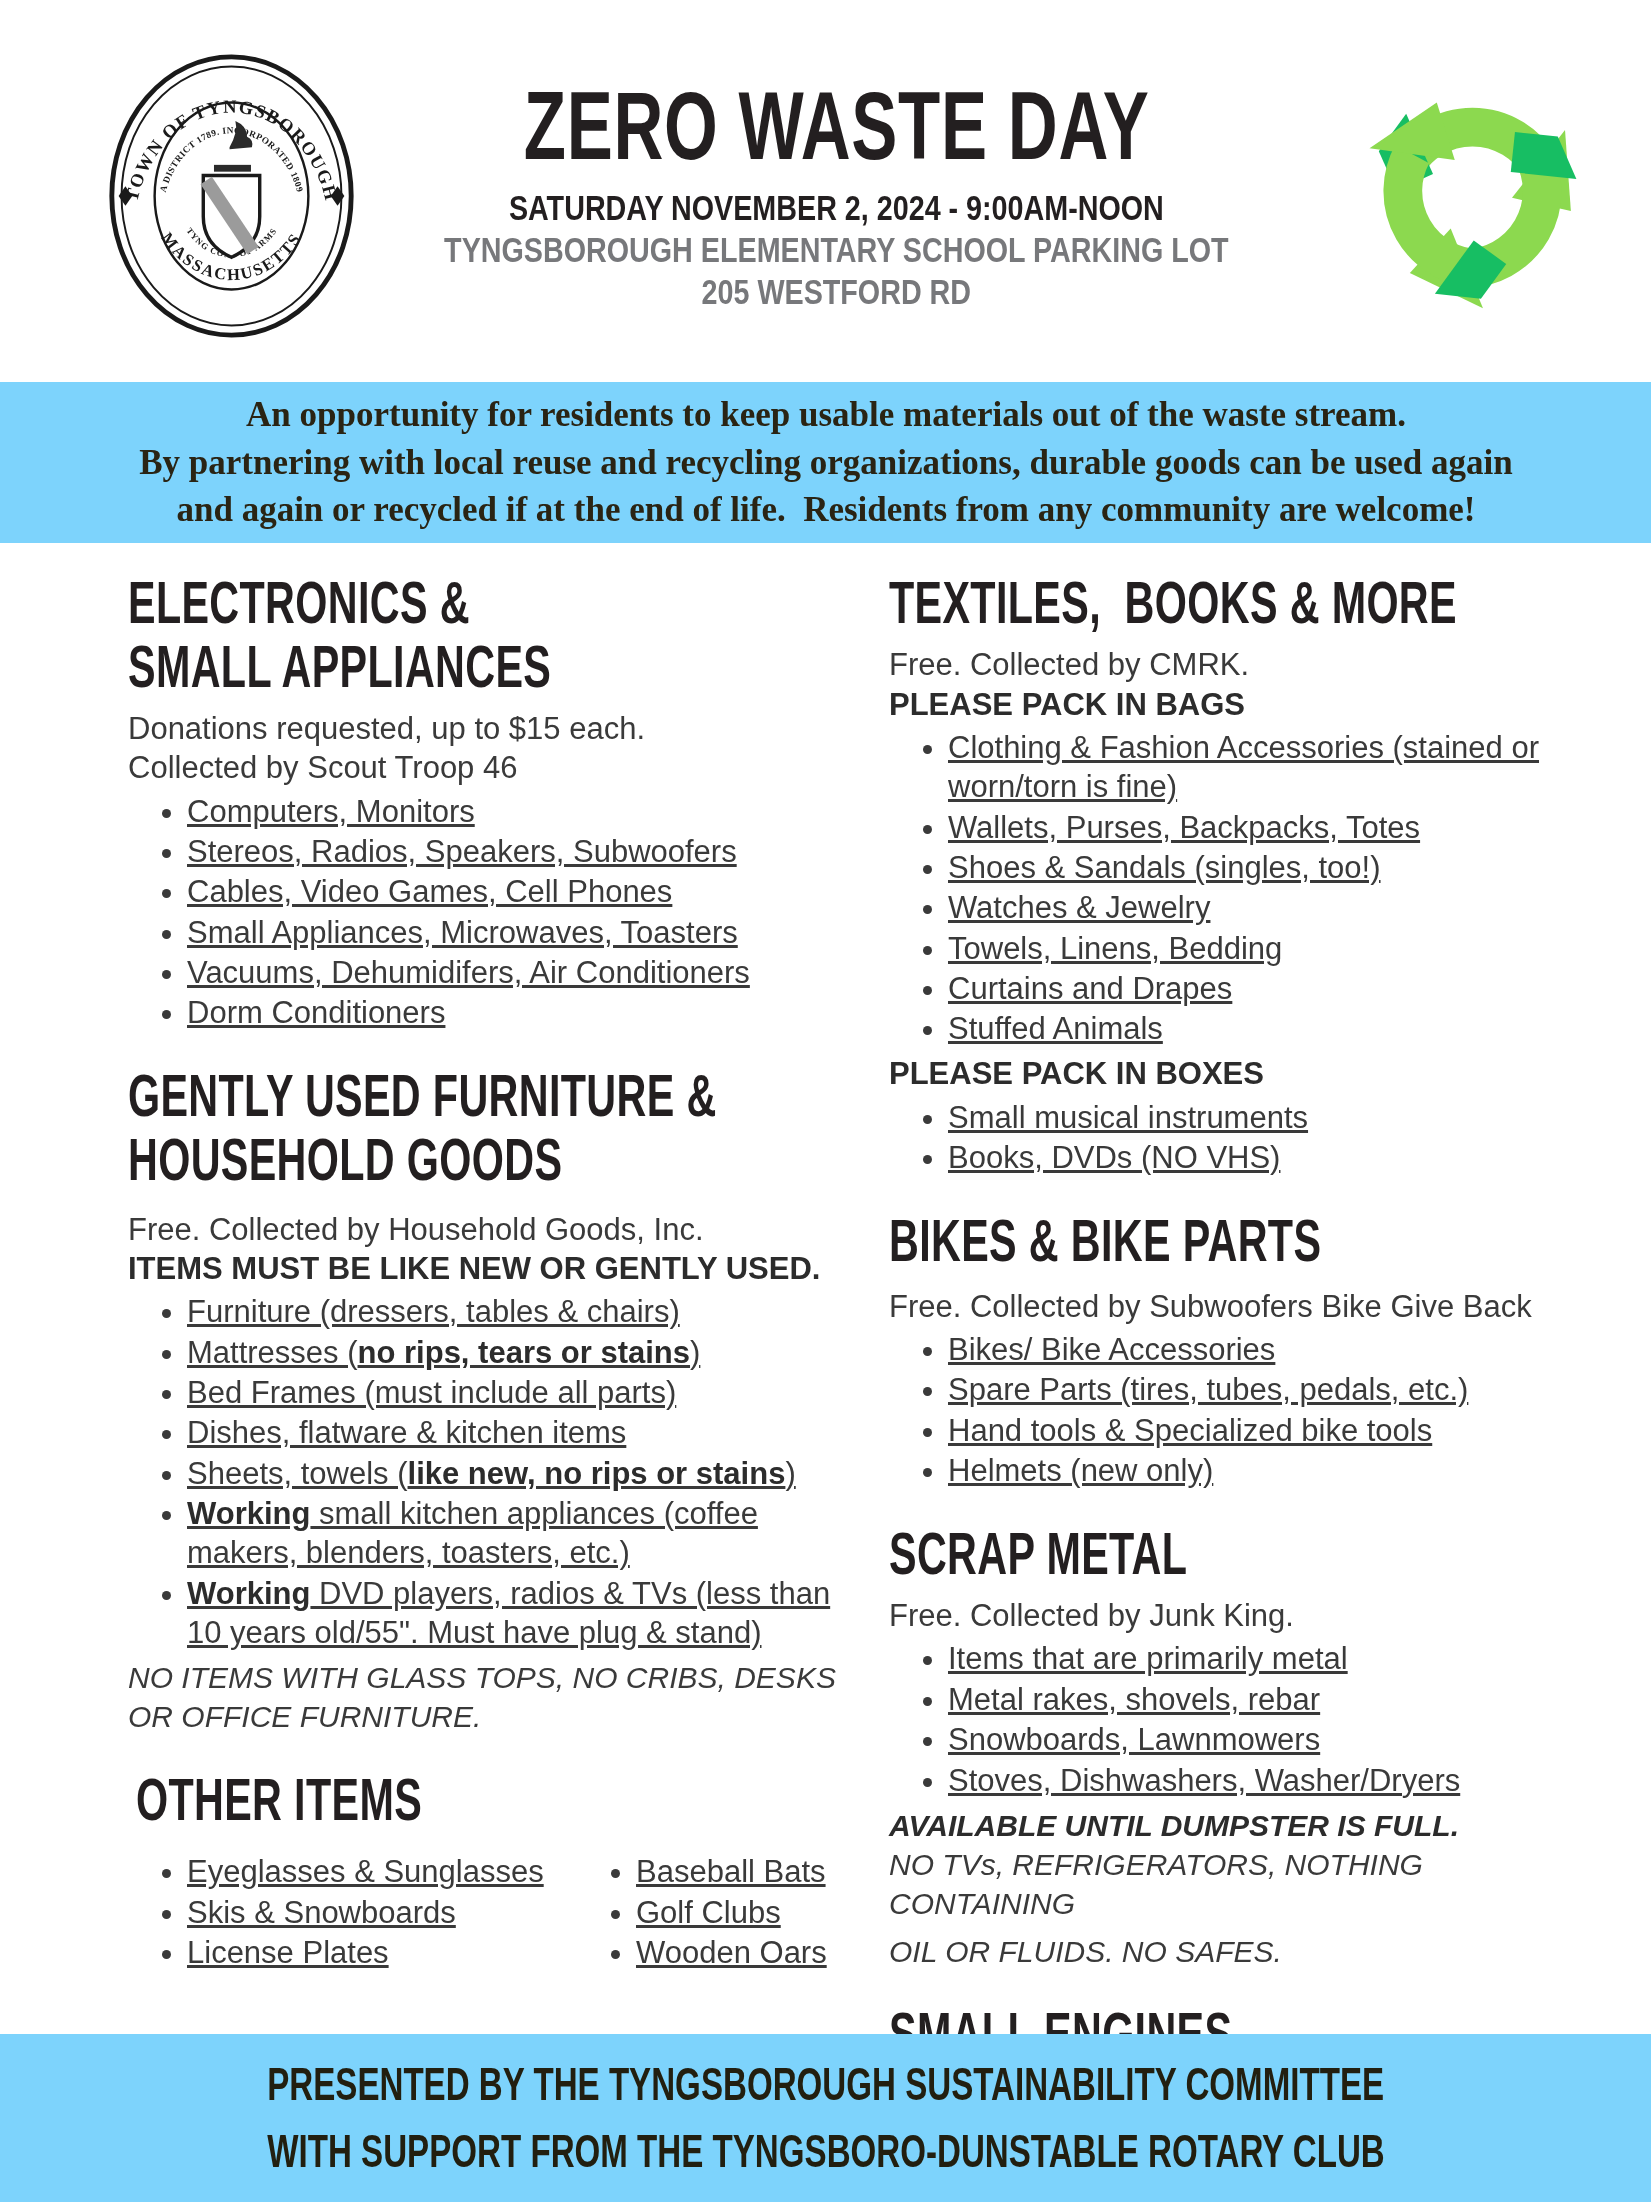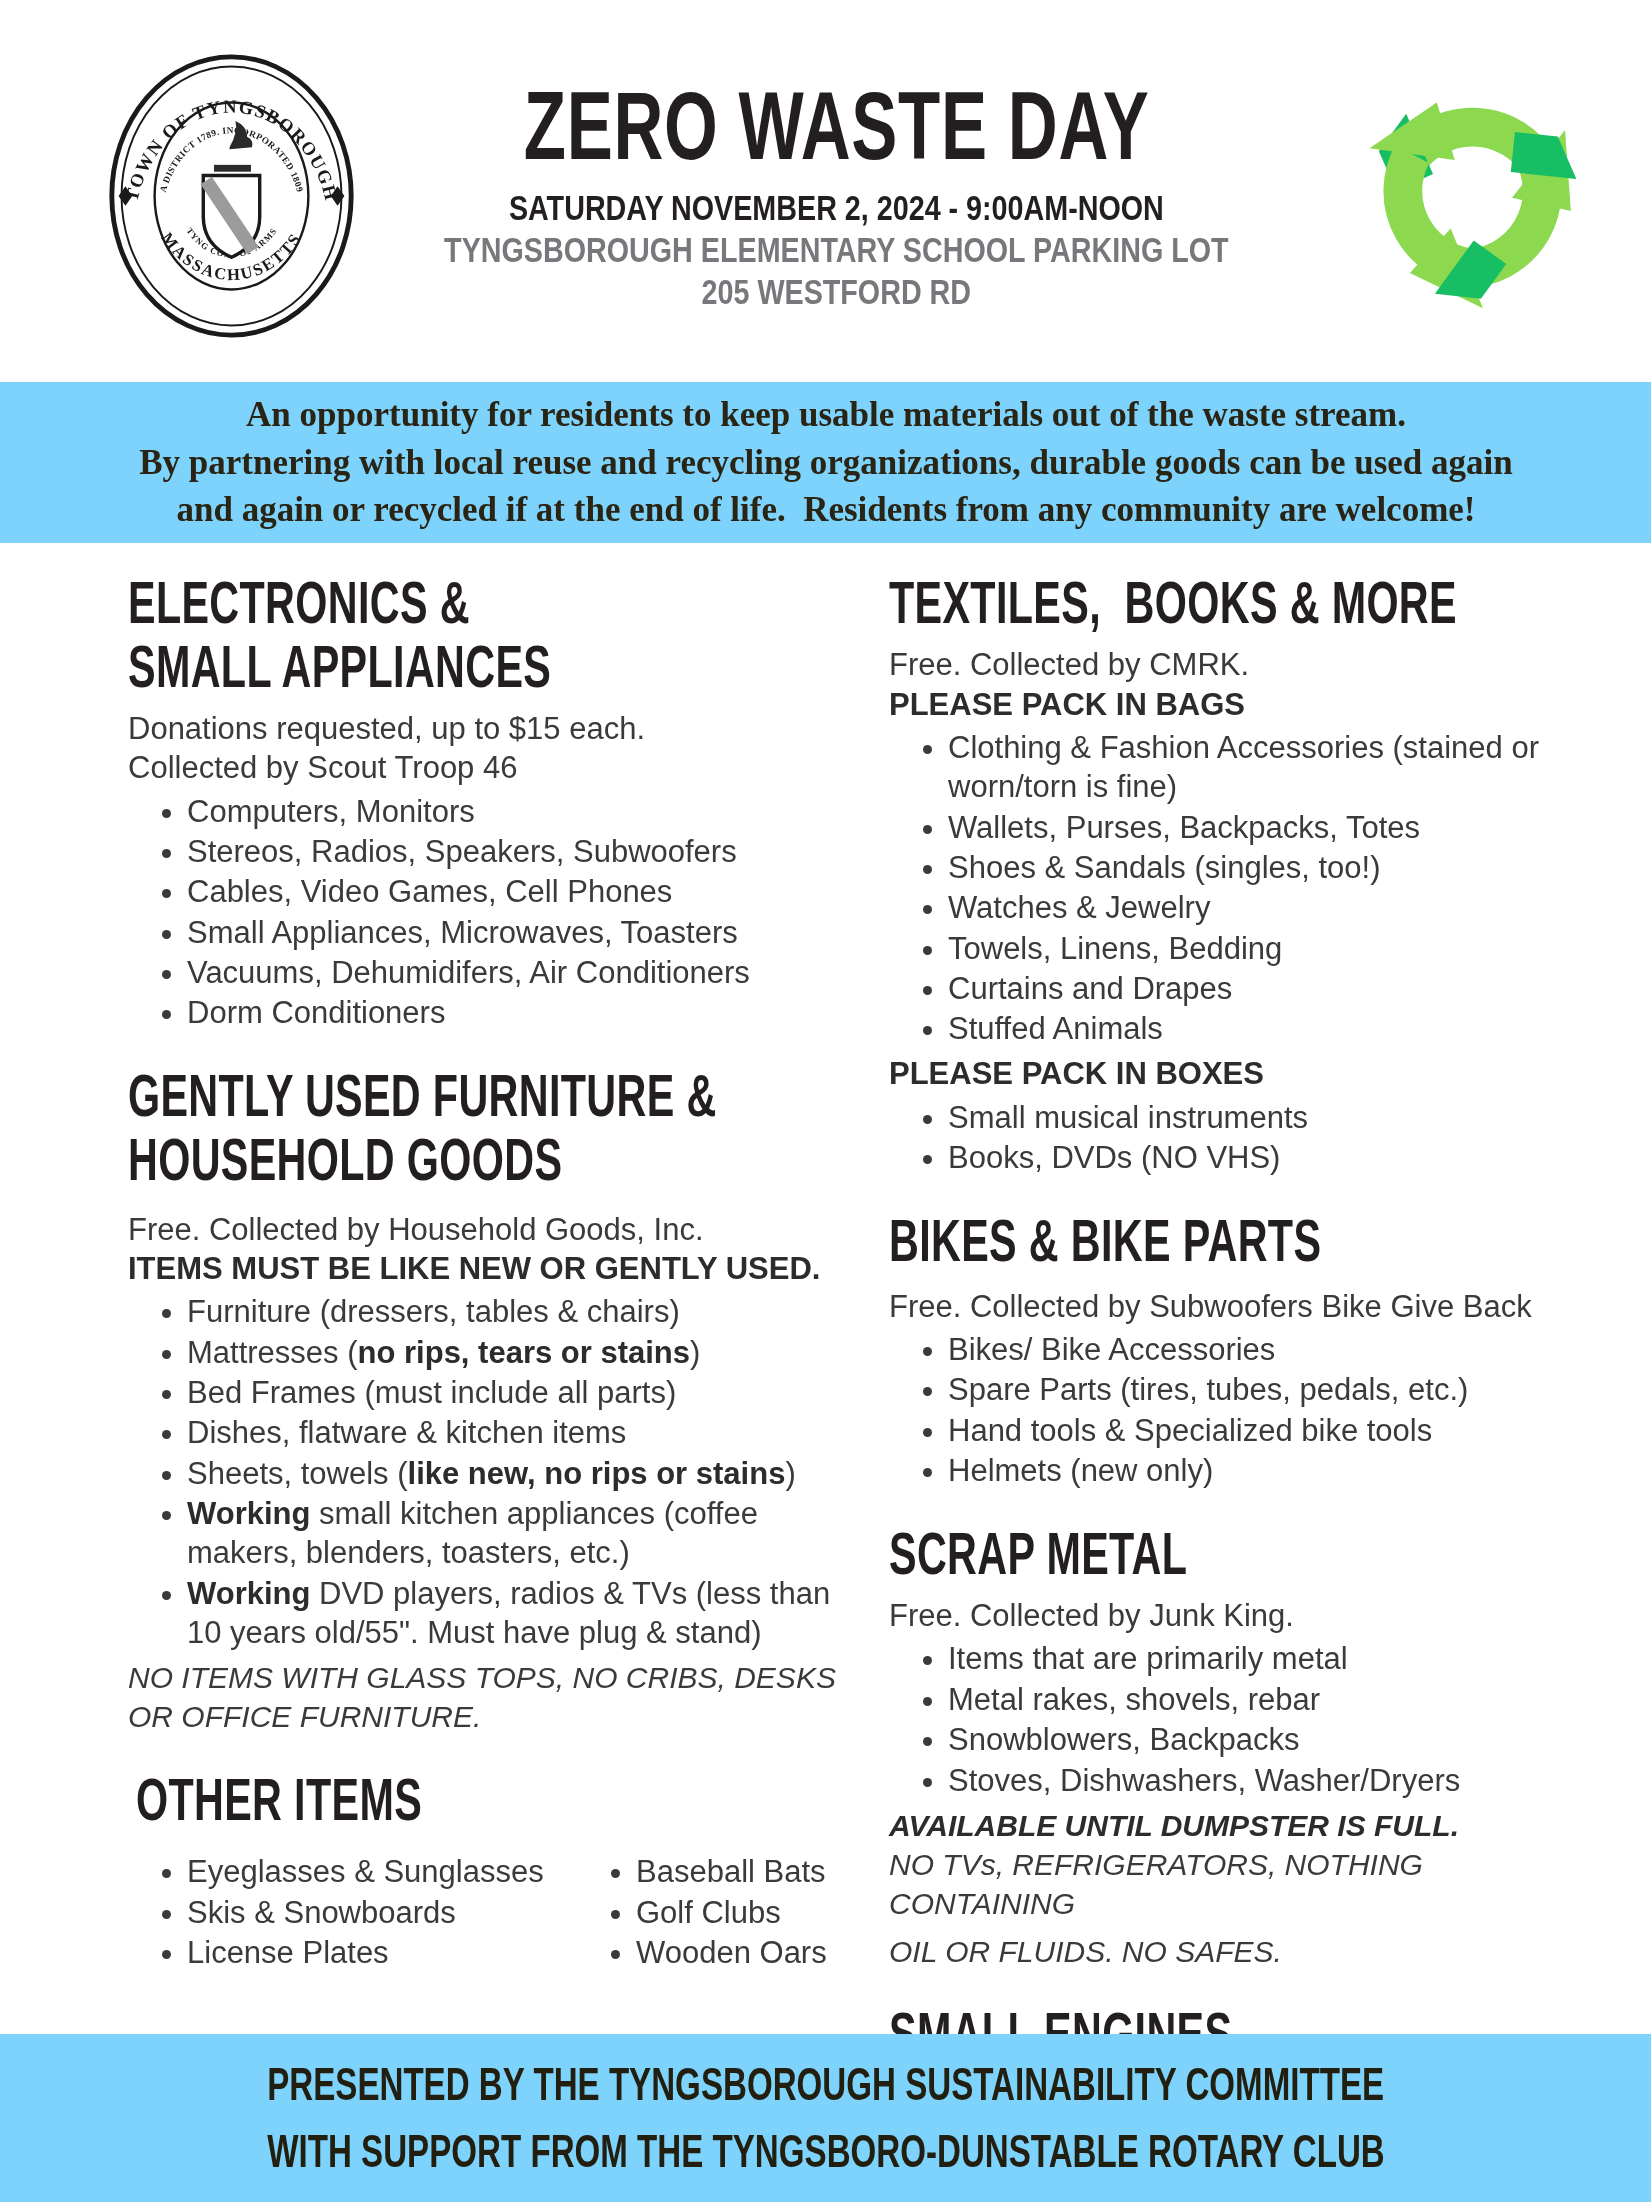--- a/index.html
+++ b/index.html
@@ -27,21 +27,21 @@
     display:flex;flex-direction:column;justify-content:center;color:#1f1c0e;}
   .footer-line{font-size:46px;font-weight:700;line-height:1.45;color:#221f10;}
   
   .content{display:flex;padding:29px 0 10px 128px;box-sizing:border-box;height:1491px;}
   .col-left{width:709px;flex:0 0 auto;}
   .col-right{width:707px;flex:0 0 auto;margin-left:52px;}
   h2{font-size:59px;line-height:1.08;font-weight:700;color:#231f20;margin:0 0 9.6px 0;letter-spacing:0.5px;}
   .sec{margin-bottom:32.5px;}
   .intro{font-size:31px;line-height:1.27;}
   .rule-bold{font-size:31px;line-height:1.27;font-weight:700;color:#2c2c2c;}
-  ul{margin:3.8px 0 5.7px 0;padding-left:59px;}
+  ul{margin:3.8px 0 5.7px 0;padding-left:59px;text-decoration:underline;}
   li{font-size:31px;line-height:1.27;margin:1px 0;}
   li b{font-weight:700;color:#2c2c2c;}
   .note{font-style:italic;font-size:30px;line-height:1.3;margin-top:3.8px;}
   .note-bold{font-style:italic;font-weight:700;font-size:30px;line-height:1.3;color:#2c2c2c;}
   .two-col{display:flex;}
   .two-col ul{margin-top:9.6px;}
   .two-col ul:first-child{width:390px;}
   .other-title{margin-left:7.6px;}
   .seal-text{fill:#1a1a1a;font-family:"Liberation Serif",serif;font-weight:700;}
 </style>
@@ -211,21 +211,21 @@
             <li>Helmets (new only)</li>
           </ul>
       </div>
 
       <div class="sec">
         <h2><span class="condL">SCRAP METAL</span></h2>
         <div class="intro">Free. Collected by Junk King.</div>
         <ul>
             <li>Items that are primarily metal</li>
             <li>Metal rakes, shovels, rebar</li>
-            <li>Snowblowers, Backpacks</li>
+            <li>Snowboards, Lawnmowers</li>
             <li>Stoves, Dishwashers, Washer/Dryers</li>
           </ul>
         <div class="note-bold">AVAILABLE UNTIL DUMPSTER IS FULL.</div>
         <div class="note" style="margin-top:0">NO TVs, REFRIGERATORS, NOTHING CONTAINING</div>
         <div class="note" style="margin-top:9px">OIL OR FLUIDS. NO SAFES.</div>
       </div>
 
       <div class="sec">
         <h2><span class="condL">SMALL ENGINES</span></h2>
         <div class="intro">Free. Provided by a local resident</div>

